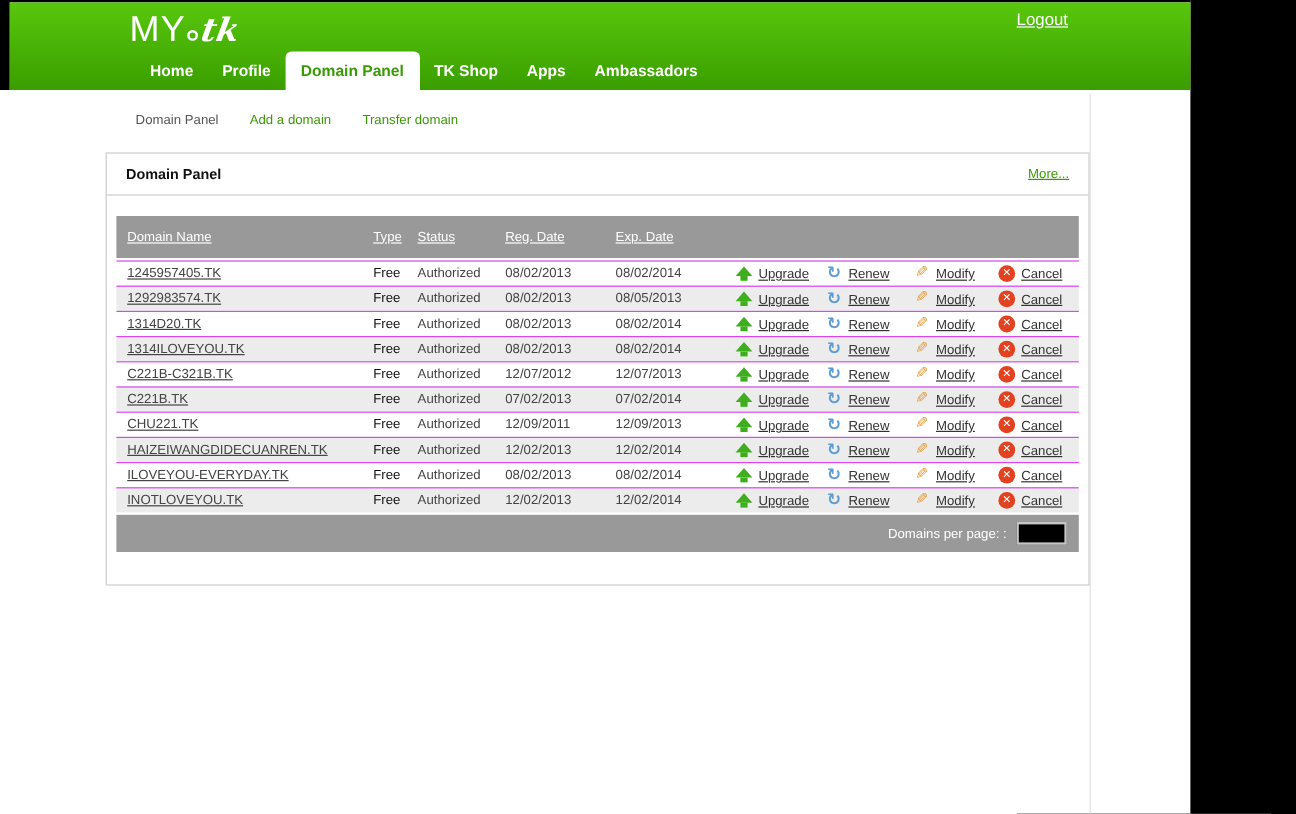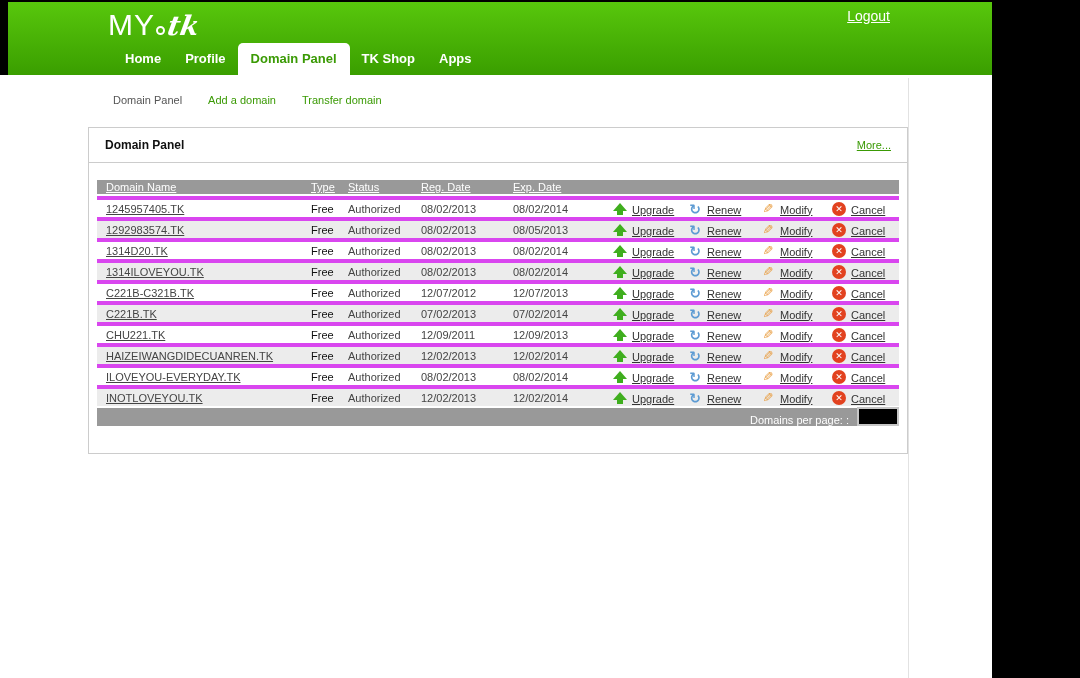--- a/index.html
+++ b/index.html
@@ -38,24 +38,24 @@
   
   .panel { position:absolute; left:88px; top:127px; width:820px; border:1px solid #ccc; background:#fff; }
   .panel-head { height:35px; border-bottom:1px solid #ccc; display:flex;
                 align-items:center; justify-content:space-between; padding:0 16px; }
   .panel-title { font-size:12px; font-weight:bold; color:#111; }
   .more-link { font-size:11px; color:#3a9a04; text-decoration:underline; cursor:pointer;margin-left:38px; }
 
   .table-wrap { padding:17px 8px 27px; }
   .grid { display:grid; grid-template-columns:214px 37px 73px 92px 100px 75px 73px 71px 67px;
           align-items:center; font-size:11px; }
-  .thead { background:#999; height:14px; color:#fff; margin-bottom:2px; }
+  .thead { background:#999; height:35px; color:#fff; margin-bottom:2px; }
   .thead span { text-decoration:underline; cursor:pointer; }
   .thead span:first-child { padding-left:9px; }
-  .row { height:21px; border-top:4px solid #d946ef; background:#fff; color:#444; }
+  .row { height:21px; border-top:1px solid #d946ef; background:#fff; color:#444; }
   .row.alt { background:#ececec; }
   .domain-link { color:#444; text-decoration:underline; cursor:pointer; padding-left:9px;
                  white-space:nowrap; overflow:hidden; }
   .cell-type { font-weight:normal; color:#111; }
   .action { display:flex; align-items:flex-end; gap:5px; }
   .action a { color:#333; text-decoration:underline; cursor:pointer; }
 
   
   .ico { display:inline-block; width:14px; height:14px; text-align:center; line-height:14px;
          font-family:"DejaVu Sans", sans-serif; cursor:pointer; flex:0 0 14px; }
@@ -63,40 +63,41 @@
   .ico-upgrade::before { content:""; position:absolute; left:0; top:1px;
       border-left:7px solid transparent; border-right:7px solid transparent;
       border-bottom:8px solid #3fae1e; }
   .ico-upgrade::after { content:""; position:absolute; left:4px; top:9px;
       width:6px; height:4px; background:#3fae1e; }
   .ico-renew  { color:#5d9bd3; font-weight:bold; font-size:14px; }
   .ico-modify { color:#e89b3c; font-size:13px; transform:scaleX(-1); }
   .ico-cancel { background:#e2421f; border-radius:50%; color:#fff; font-size:9px;
                 font-weight:bold; line-height:14px; }
 
-  .tfoot { background:#999; height:18px; margin-top:2px; display:flex; align-items:flex-end;
-           justify-content:flex-end; gap:8px; color:#fff; font-size:11px; }
+  .tfoot { background:#999; height:31px; margin-top:2px; display:flex; align-items:center;
+           justify-content:flex-end; gap:8px; padding-right:10px; color:#fff; font-size:11px; }
   .pp-select { width:42px; height:19px; background:#000; border:2px solid #c6c6c6; cursor:pointer; }
 </style>
 </head>
 <body>
 
 <div class="page">
   <div class="letterbox-top"></div>
 
   <div class="header">
     <div class="logo"><span class="logo-my">MY</span><span class="logo-ring"></span><span class="logo-tk">tk</span>
     </div>
     <a class="logout">Logout</a>
     <nav class="tabs">
         <a class="tab">Home</a>
         <a class="tab">Profile</a>
         <a class="tab active">Domain Panel</a>
         <a class="tab">TK Shop</a>
         <a class="tab">Apps</a>
+        <a class="tab">Ambassadors</a>
       </nav>
   </div>
   <div class="letterbox-corner"></div>
 
   <div class="vline"></div>
 
   <div class="subnav">
     <span class="subnav-current">Domain Panel</span>
     <a>Add a domain</a>
     <a>Transfer domain</a>

